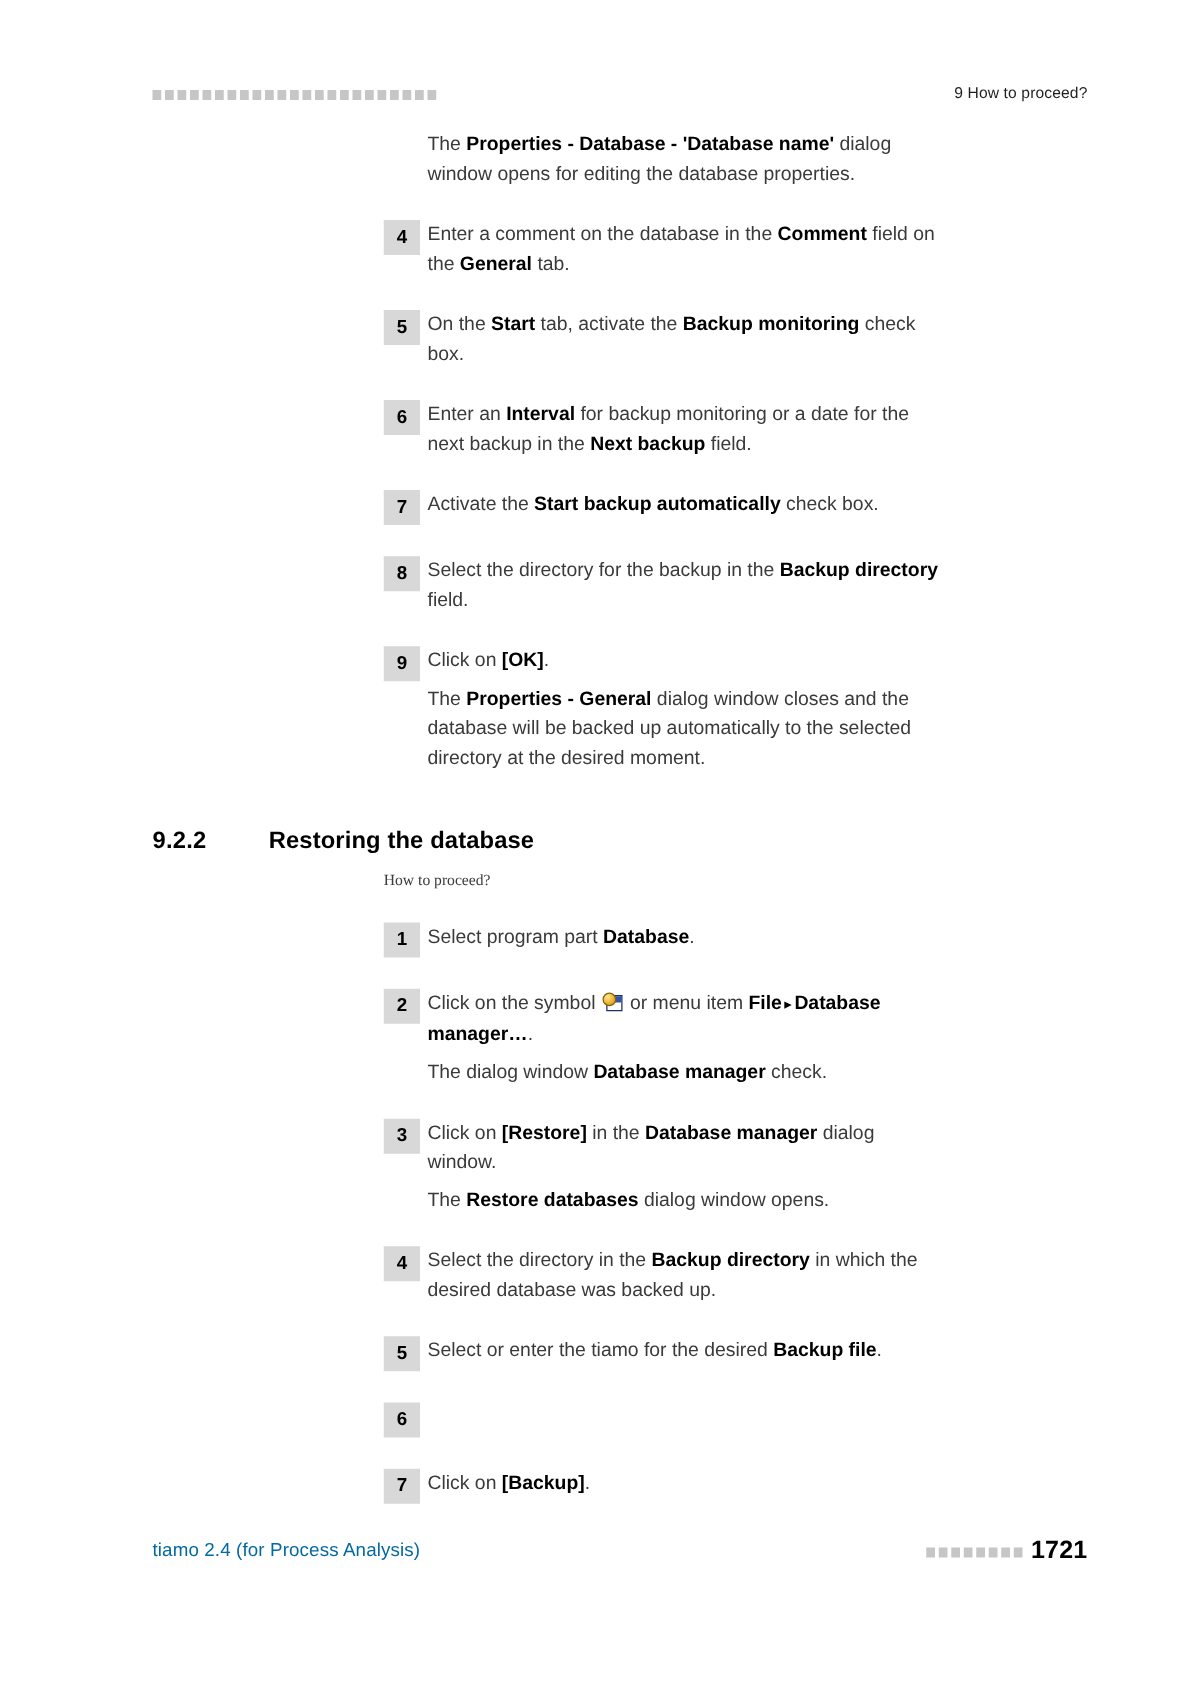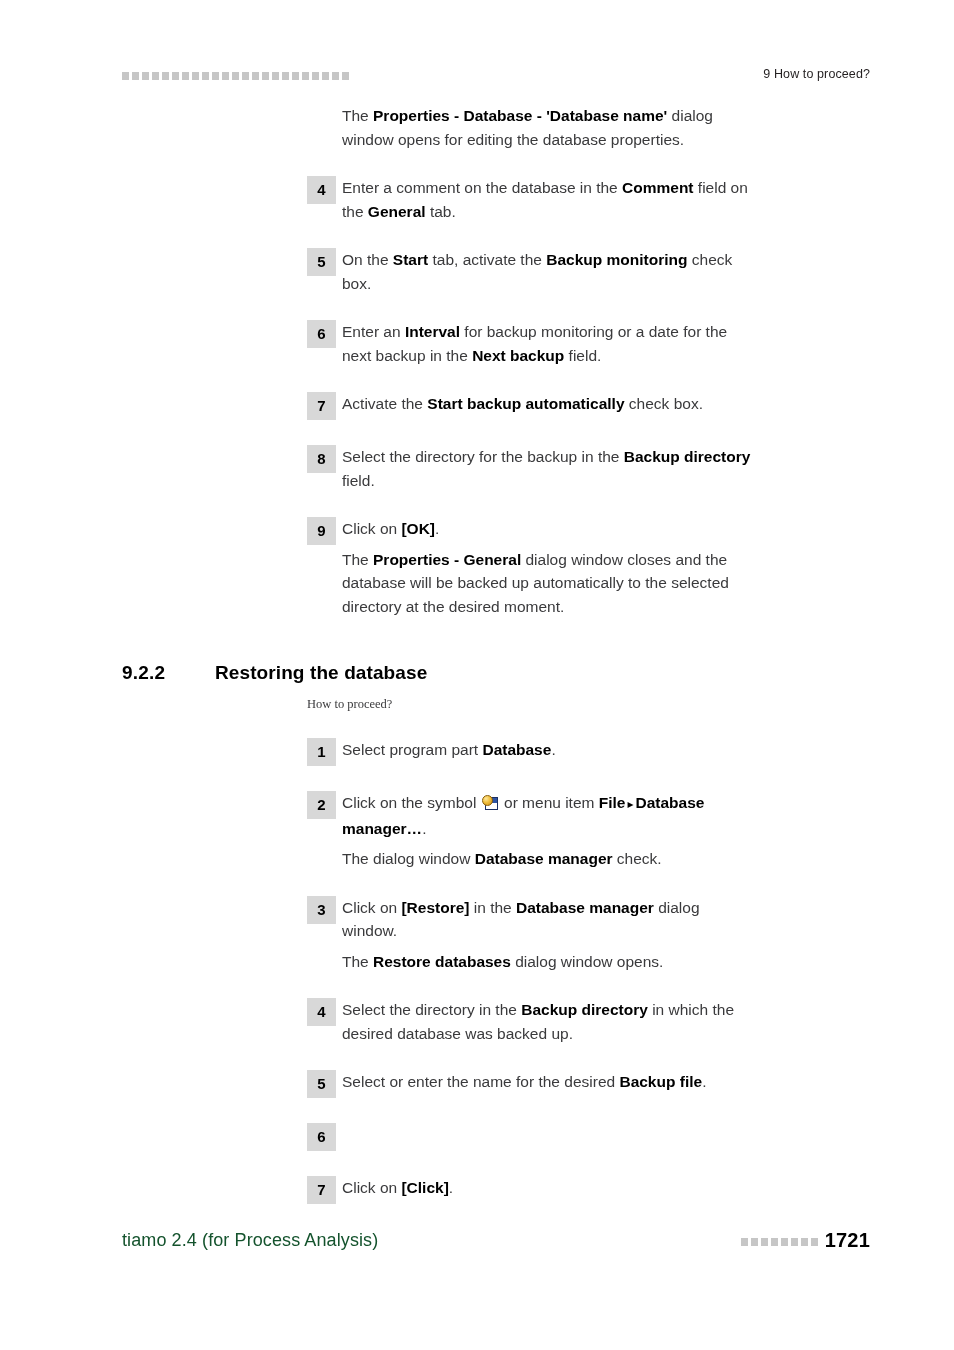--- a/index.html
+++ b/index.html
@@ -191,22 +191,22 @@
     position: absolute;
     left: 122px;
     right: 84px;
     bottom: 97px;
     height: 26px;
     display: flex;
     align-items: center;
     justify-content: space-between;
   }
   .footer-left {
-    font-size: 18px;
-    color: #14532d;
+    font-size: 15px;
+    color: #0369a1;
     letter-spacing: 0.1px;
     white-space: nowrap;
   }
   .footer-right {
     display: flex;
     gap: 7px;
   }
   .footer-right .sq-row .sq {
     width: 7px;
     height: 8px;
@@ -304,28 +304,28 @@
         <div class="step">
           <div class="step-num">3</div>
           <div class="step-body"><span>Click on </span><b>[Restore]</b><span> in the </span><b>Database manager</b><span> dialog window.</span><div class="sub"><span>The </span><b>Restore databases</b><span> dialog window opens.</span></div></div>
         </div>
         <div class="step">
           <div class="step-num">4</div>
           <div class="step-body"><span>Select the directory in the </span><b>Backup directory</b><span> in which the desired database was backed up.</span></div>
         </div>
         <div class="step">
           <div class="step-num">5</div>
-          <div class="step-body"><span>Select or enter the name for the desired </span><b>Backup file</b><span>.</span></div>
+          <div class="step-body"><span>Select or enter the tiamo for the desired </span><b>Backup file</b><span>.</span></div>
         </div>
         <div class="step">
           <div class="step-num">6</div>
         </div>
         <div class="step">
           <div class="step-num">7</div>
-          <div class="step-body"><span>Click on </span><b>[Click]</b><span>.</span></div>
+          <div class="step-body"><span>Click on </span><b>[Backup]</b><span>.</span></div>
         </div>
       </div>
 
   </div>
 
   <div class="footer">
     <div class="footer-left">tiamo 2.4 (for Process Analysis)</div>
     <div class="footer-right">
       <div class="sq-row">
           <span class="sq"></span>

